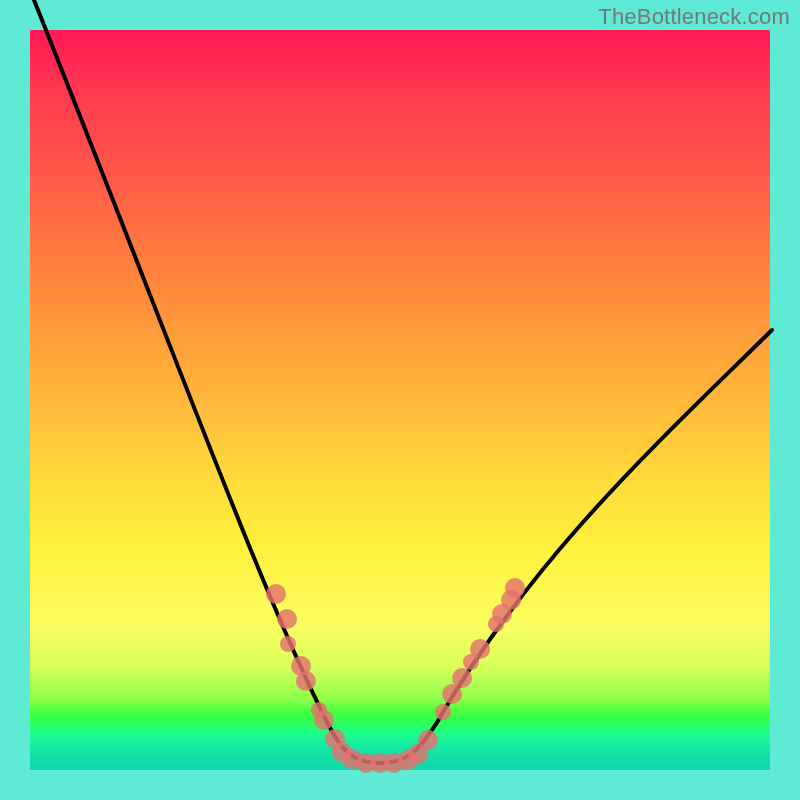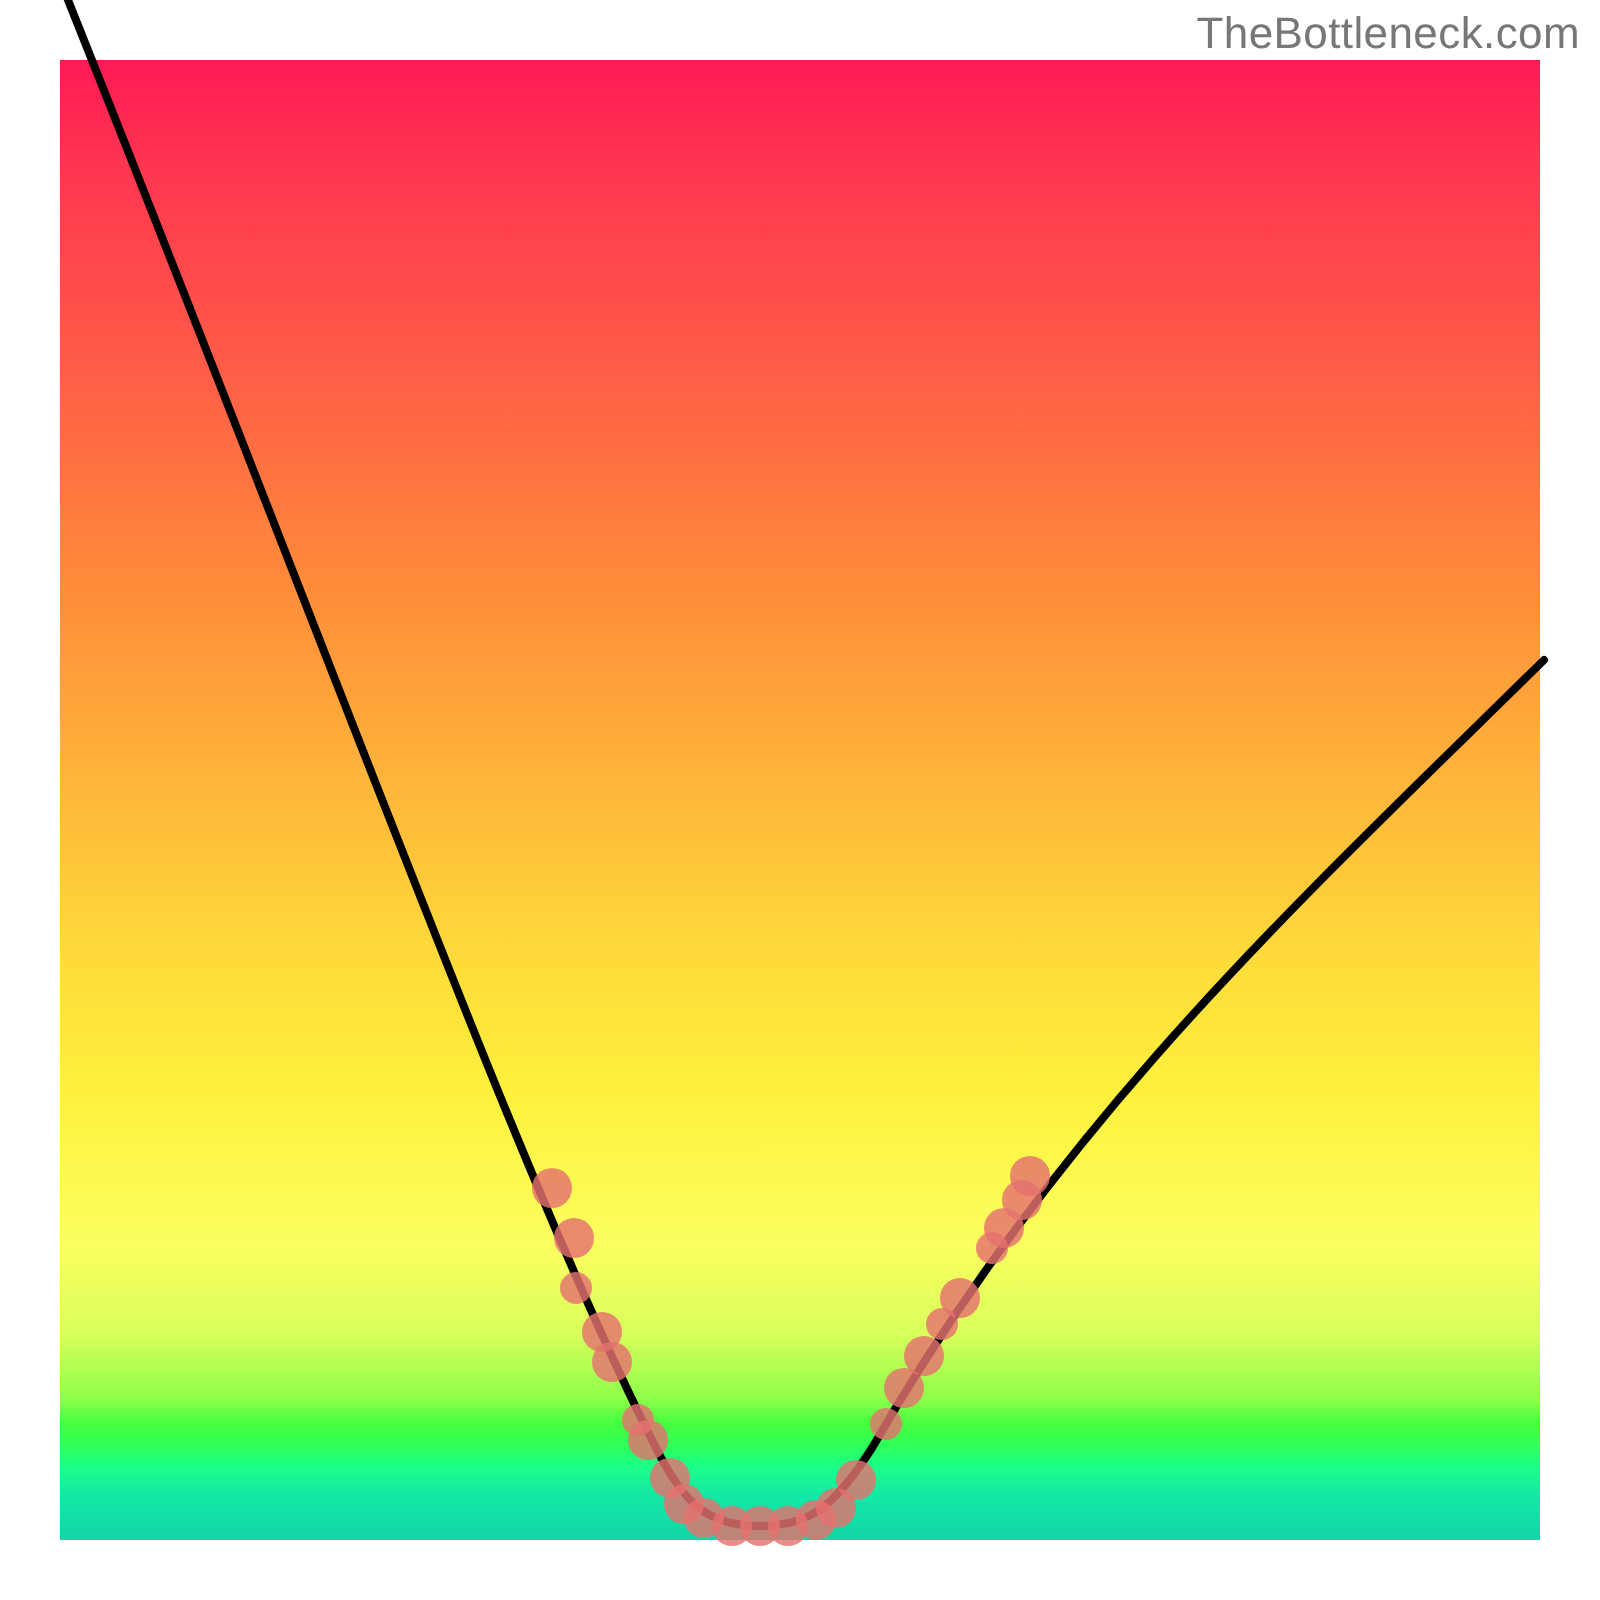--- a/index.html
+++ b/index.html
@@ -8,21 +8,21 @@
     width: 800px;
     height: 800px;
     background: #000;
     font-family: Arial, Helvetica, sans-serif;
     overflow: hidden;
   }
   .frame {
     position: absolute;
     left: 0; top: 0;
     width: 800px; height: 800px;
-    background: #ffffff;
+    background: #5eead4;
   }
   .plot {
     position: absolute;
     left: 30px;
     top: 30px;
     width: 740px;
     height: 740px;
     
     background: linear-gradient(to bottom,
       #ff1a55 0%,

